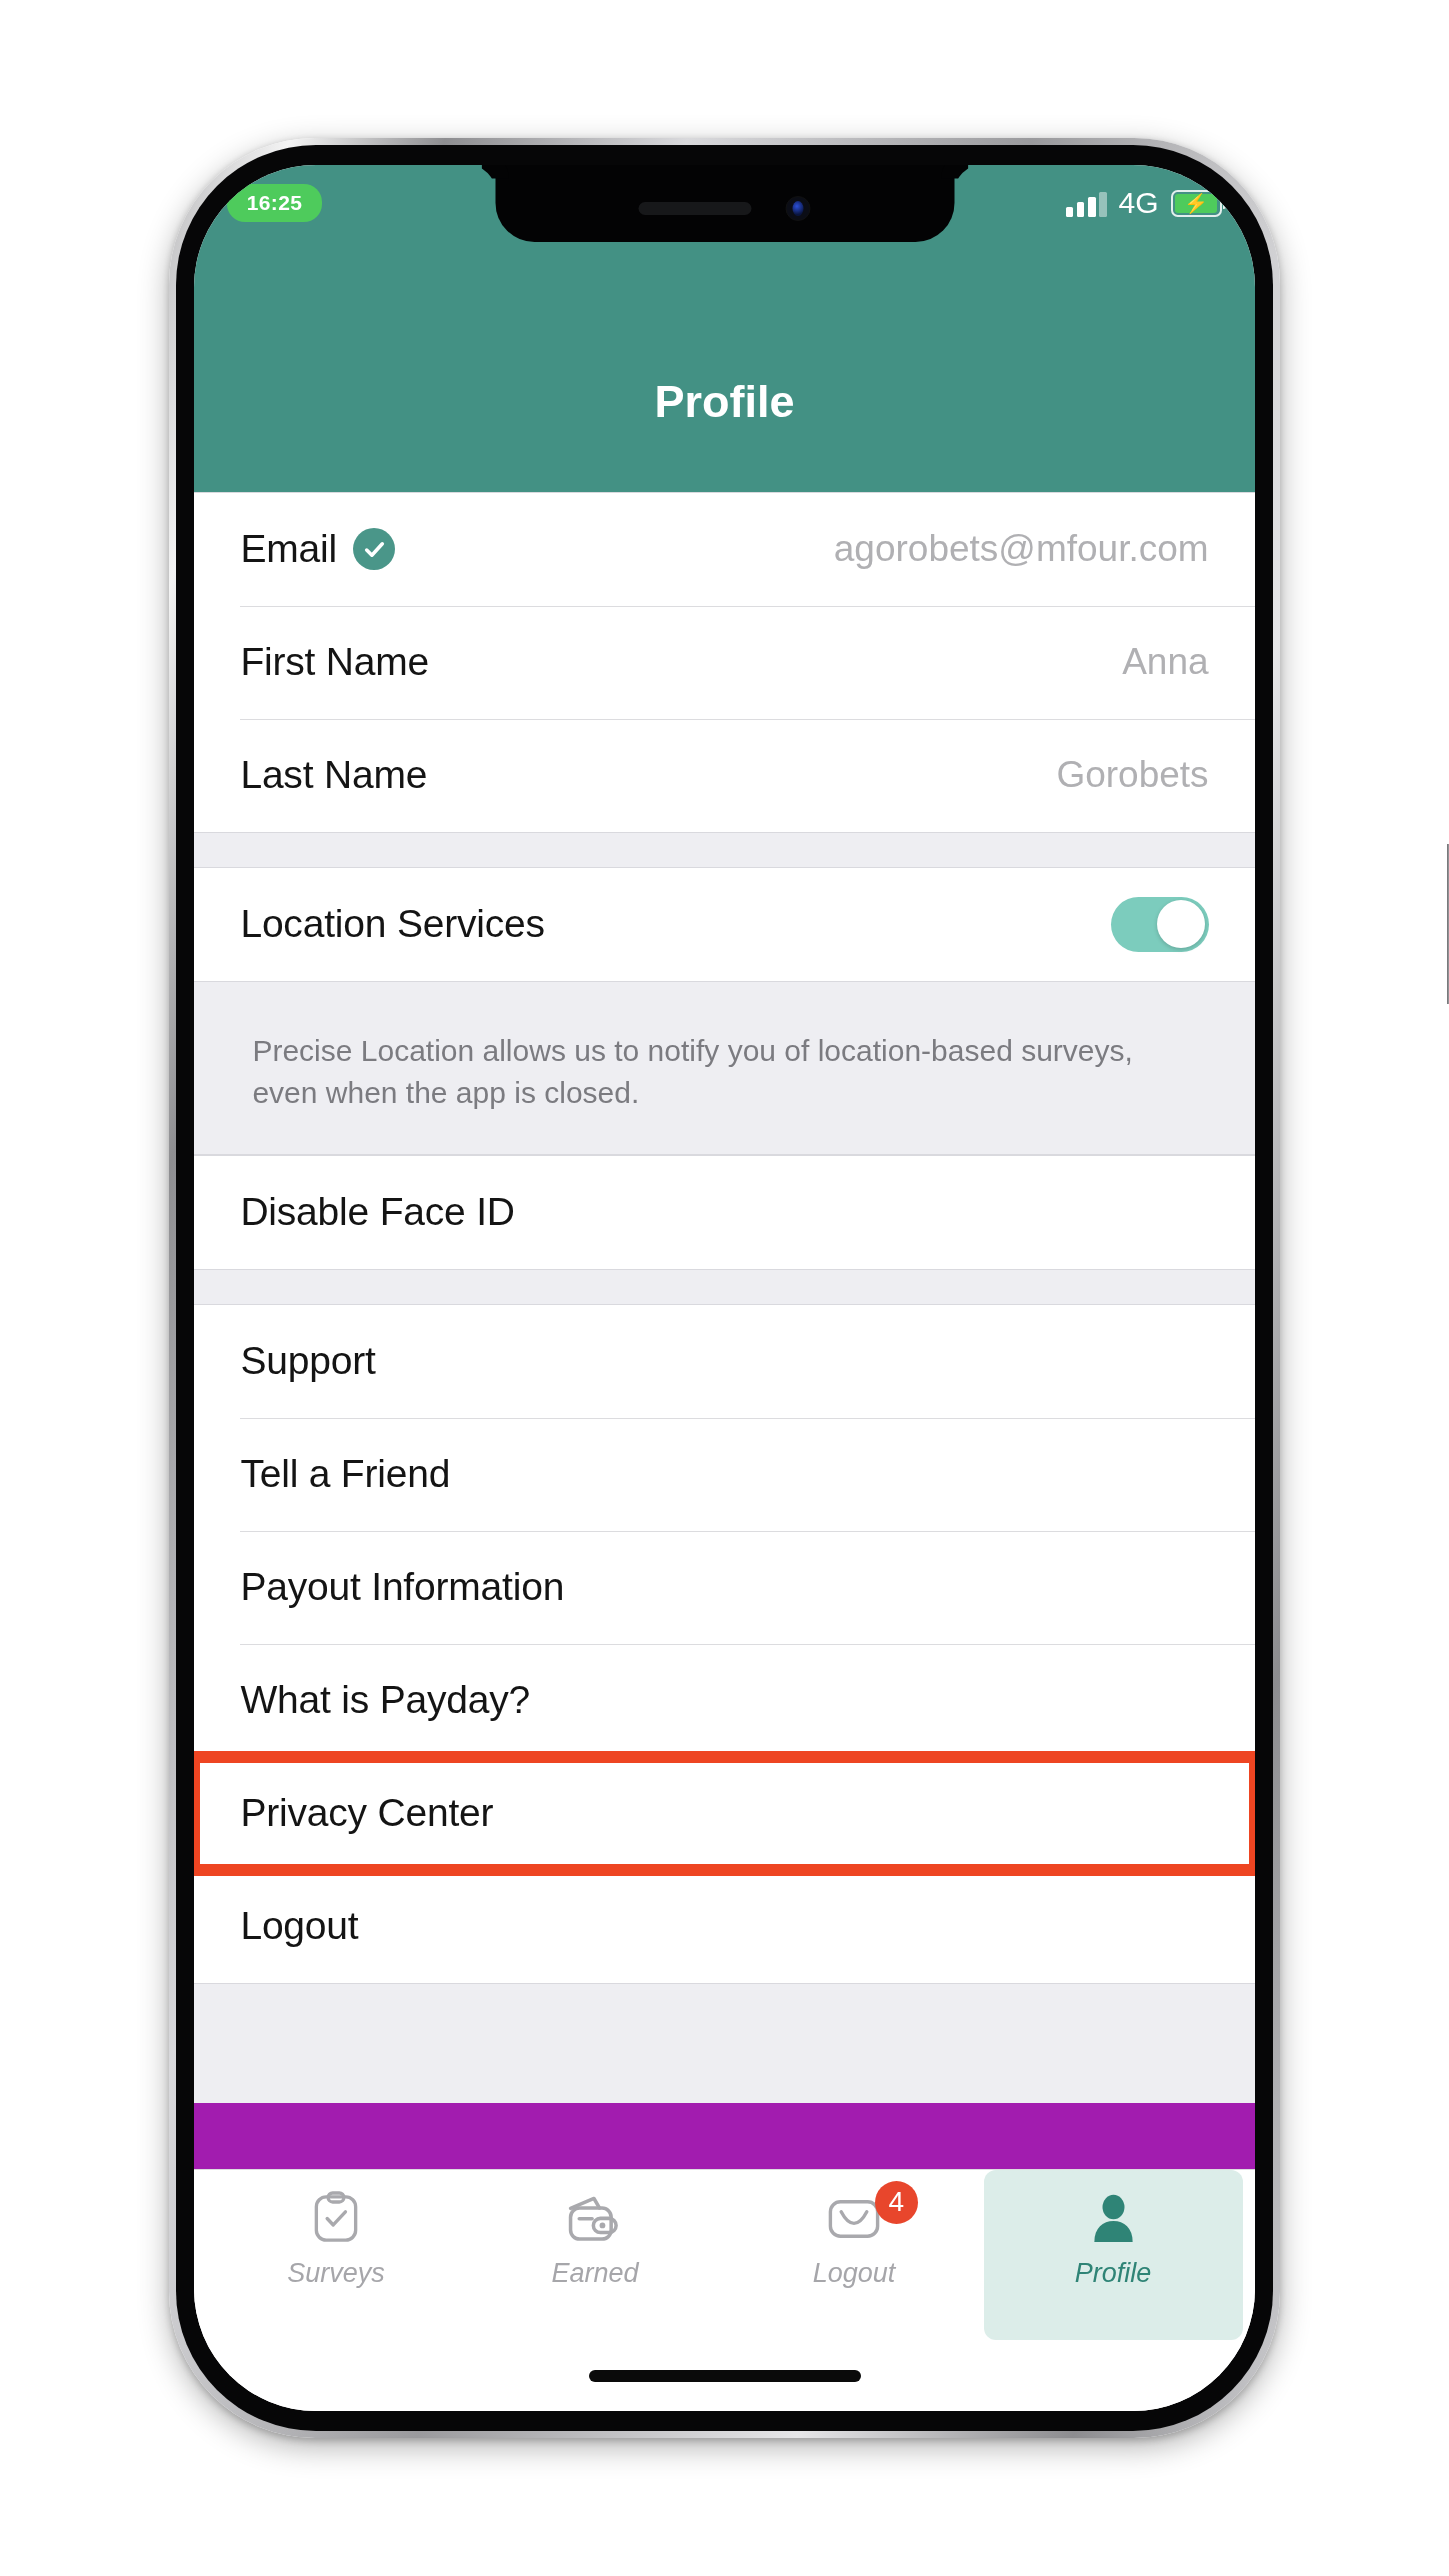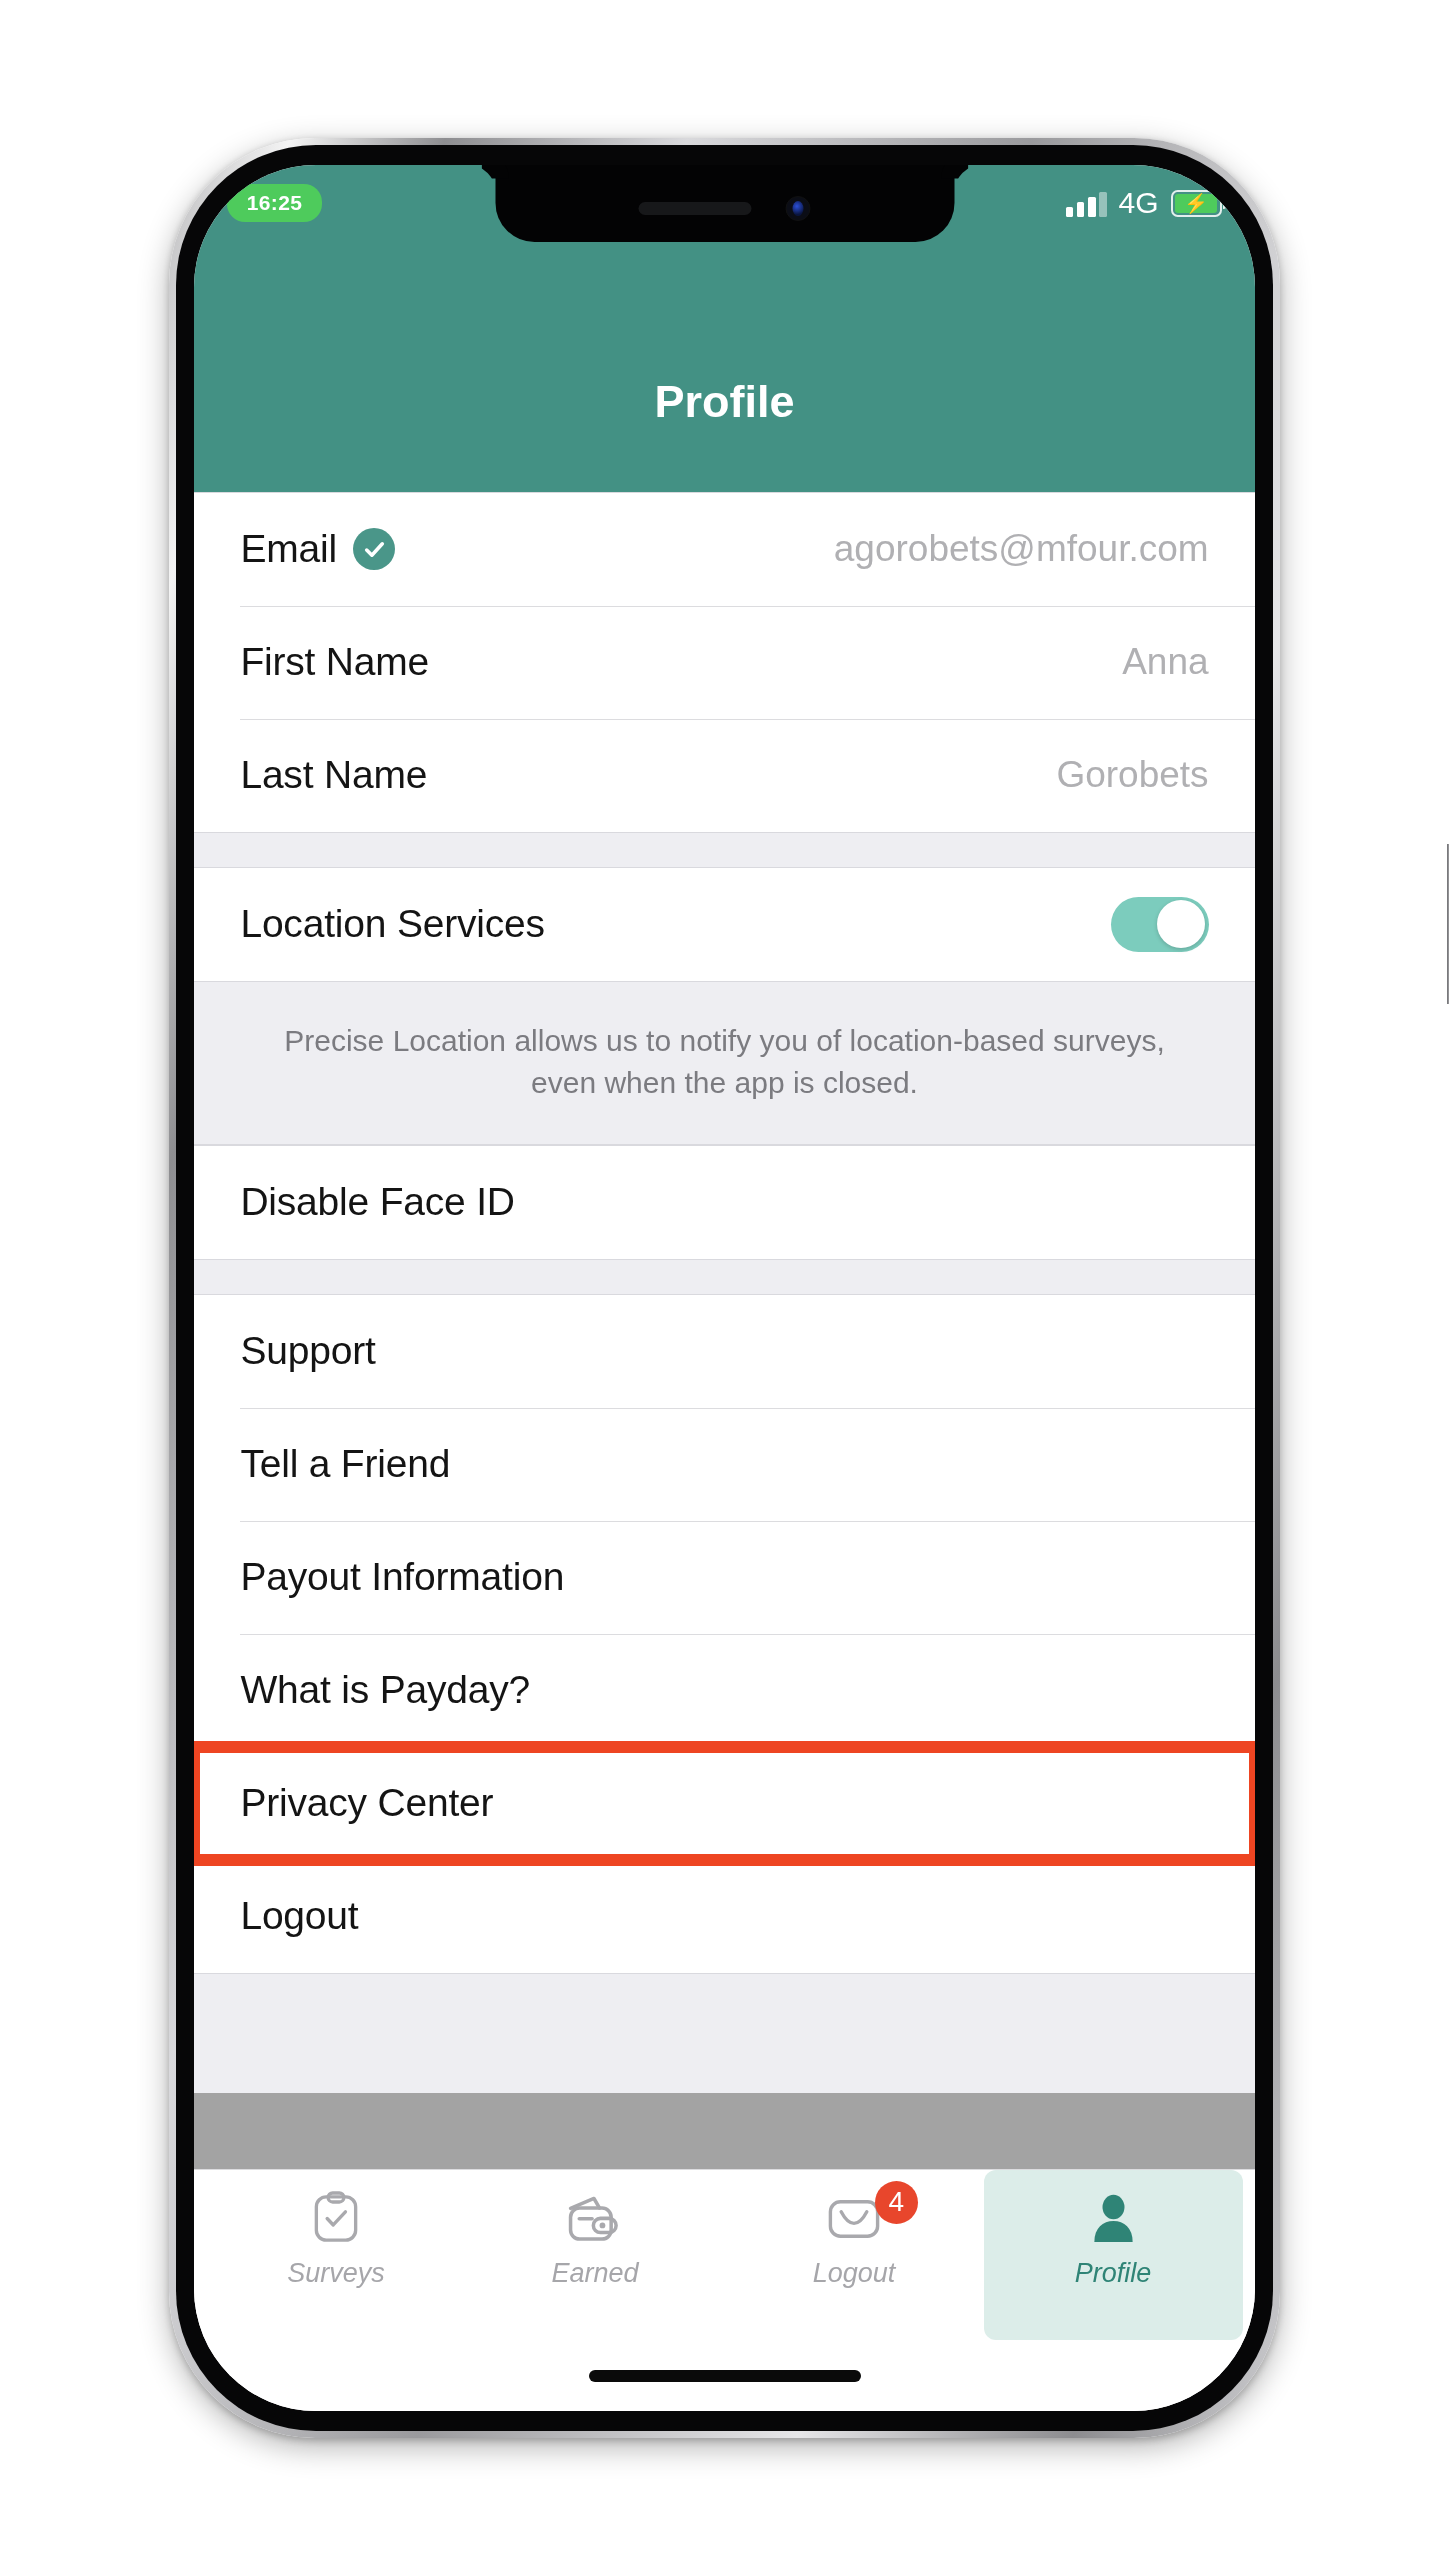--- a/index.html
+++ b/index.html
@@ -134,21 +134,21 @@
   #app-title {
     position: absolute; left: 0; right: 0; bottom: 64px;
     text-align: center;
     color: #ffffff;
     font-size: 45px; font-weight: 700;
   }
 
   
   #content {
     flex: 1 1 auto;
-    background: #a3a3a3;
+    background: #a21caf;
     overflow: hidden;
     display: flex; flex-direction: column;
   }
   .section {
     background: #ffffff;
     border-top: 1.5px solid #d9d9de;
     border-bottom: 1.5px solid #d9d9de;
   }
   .gap { height: 34px; background: #EEEEF2; flex: 0 0 34px; }
   .gap-tall { height: 119px; background: #EEEEF2; flex: 0 0 119px; }
@@ -195,22 +195,21 @@
   #location-toggle-knob {
     position: absolute; top: 3.7px; right: 3.7px;
     width: 48px; height: 48px; border-radius: 50%;
     background: #ffffff;
     box-shadow: 0 1.5px 4.5px rgba(0,0,0,.18);
   }
 
   
   #location-help {
     background: #EEEEF2;
-    padding: 38px 58px 39px;
-    text-align: center;
+    padding: 48px 58px 39px;
     border-bottom: 1.5px solid #d9d9de;
   }
   #location-help p {
     font-size: 30px; color: #7b7b80; line-height: 1.42; font-weight: 400;
   }
 
   
   .row.highlighted {
     outline: 12px solid #EE4522;
     outline-offset: -6px;

